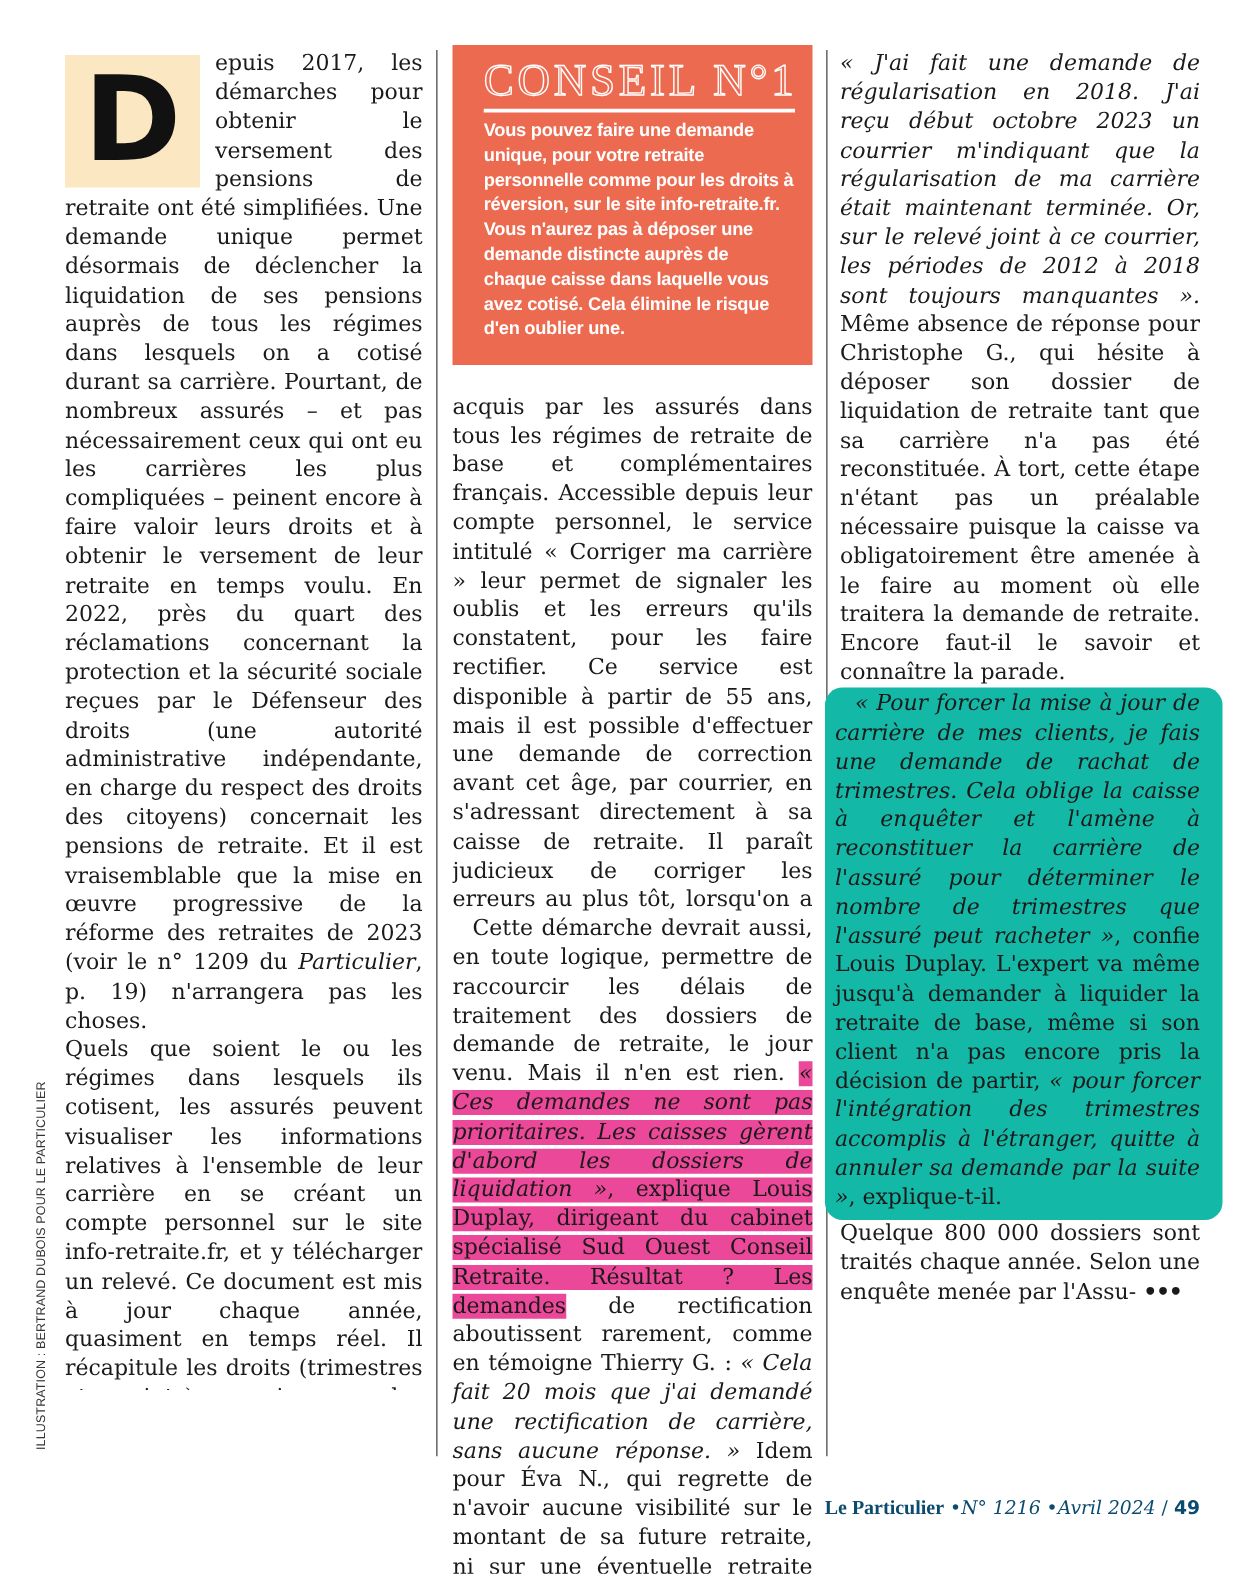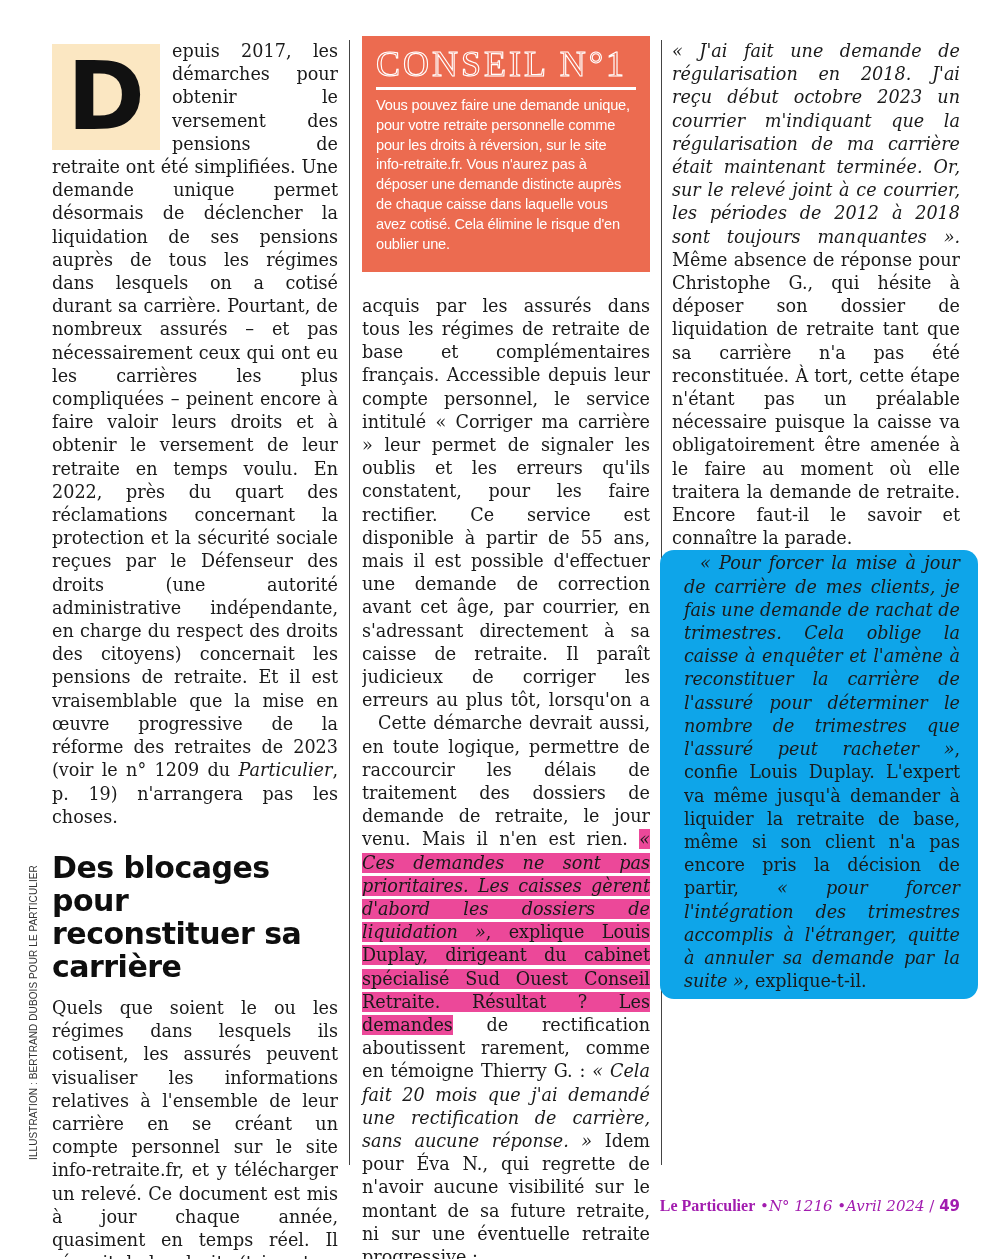--- a/index.html
+++ b/index.html
@@ -8,47 +8,46 @@
   .col p { margin:0; }
   .col1 { left:52px; width:286px; }
   .col2 { left:362px; width:288px; }
   .col3 { left:672px; width:288px; }
   .rule { position:absolute; width:1px; background:#444; }
   .rule-a { left:349px; top:40px; height:1125px; }
   .rule-b { left:661px; top:40px; height:1125px; }
   .dropcap-box { float:left; width:108px; height:106px; background:#fbe7c2; margin:4px 12px 2px 0; position:relative; }
   .dropcap { position:absolute; left:0; right:0; top:0; text-align:center; font-family:"DejaVu Sans","Liberation Sans",sans-serif; font-weight:bold; font-size:94px; line-height:106px; color:#111; }
   .h2 { font-family:"DejaVu Sans","Liberation Sans",sans-serif; font-weight:bold; font-size:30px; line-height:33px; letter-spacing:-0.5px; margin:22px 0 14px 0; color:#0e0e0e; text-align:left; }
-  .conseil { background:#ec6b50; color:#fff; padding:8px 14px 18px 14px; margin:-4px 0 22px 0; font-family:"Liberation Sans","DejaVu Sans",sans-serif; text-align:left; }
+  .conseil { background:#ec6b50; color:#fff; padding:8px 14px 18px 25px; margin:-4px 0 22px 0; font-family:"Liberation Sans","DejaVu Sans",sans-serif; text-align:left; }
   .conseil-title { font-family:"Liberation Serif","DejaVu Serif",serif; font-size:36px; letter-spacing:3px; color:transparent; -webkit-text-stroke:1.1px #fff; line-height:40px; border-bottom:3px solid #fff; padding-bottom:3px; white-space:nowrap; }
   .conseil-head { font-weight:bold; font-size:19px; line-height:22px; margin-top:8px; letter-spacing:-0.2px; }
-  .conseil-body { font-size:14.6px; line-height:19.8px; margin-top:6px; letter-spacing:-0.2px; }
+  .conseil-body { font-size:14.6px; line-height:19.8px; margin-top:6px; letter-spacing:-0.2px;font-weight:bold; }
   .indent { text-indent:16px; }
   .hl { background:#ec4899; }
-  .hl-block { background:#0ea5e9; border-radius:14px; margin:0 -18px 0 -12px; padding:2px 18px 6px 24px; }
+  .hl-block { background:#14b8a6; border-radius:14px; margin:0 -18px 0 -12px; padding:2px 18px 6px 8px; }
   em { font-style:italic; }
   .credit { position:absolute; left:28px; top:1160px; transform:rotate(-90deg); transform-origin:0 0; font-family:"Liberation Sans","DejaVu Sans",sans-serif; font-size:10px; color:#333; white-space:nowrap; letter-spacing:0.1px; }
-  .footer { position:absolute; right:40px; top:1197px; font-family:"DejaVu Serif","Liberation Serif",serif; font-size:15px; color:#a21caf; white-space:nowrap; }
+  .footer { position:absolute; right:40px; top:1197px; font-family:"DejaVu Serif","Liberation Serif",serif; font-size:15px; color:#0c4a6e; white-space:nowrap; }
   .footer .pub { font-weight:bold; font-family:"Liberation Serif","DejaVu Serif",serif; font-size:16px; }
   .footer .issue { font-style:italic; }
   .footer .page { font-weight:bold; font-family:"DejaVu Sans","Liberation Sans",sans-serif; }
   .dots { font-family:"DejaVu Sans",sans-serif; font-weight:bold; letter-spacing:-1px; }
 </style>
 </head>
 <body>
 
 <div class="rule rule-a"></div>
 <div class="rule rule-b"></div>
 
 <div class="col col1">
   <div class="dropcap-box">
     <span class="dropcap">D</span>
   </div>
   <p><span>epuis 2017, les démarches pour obtenir le versement des pensions de retraite ont été simplifiées. Une demande unique permet désormais de déclencher la liquidation de ses pensions auprès de tous les régimes dans lesquels on a cotisé durant sa carrière. Pourtant, de nombreux assurés – et pas nécessairement ceux qui ont eu les carrières les plus compliquées – peinent encore à faire valoir leurs droits et à obtenir le versement de leur retraite en temps voulu. En 2022, près du quart des réclamations concernant la protection et la sécurité sociale reçues par le Défenseur des droits (une autorité administrative indépendante, en charge du respect des droits des citoyens) concernait les pensions de retraite. Et il est vraisemblable que la mise en œuvre progressive de la réforme des retraites de 2023 (voir le n° 1209 du </span><em>Particulier</em><span>, p. 19) n'arrangera pas les choses.</span></p>
-  <h2 class="h2">Des blocages pour reconstituer sa carrière</h2>
   <p id="flow1" style="height:283px; overflow:hidden;"><span>Quels que soient le ou les régimes dans lesquels ils cotisent, les assurés peuvent visualiser les informations relatives à l'ensemble de leur carrière en se créant un compte personnel sur le site info-retraite.fr, et y télécharger un relevé. Ce document est mis à jour chaque année, quasiment en temps réel. Il récapitule les droits (trimestres et points) acquis par les assurés dans tous les régimes de retraite de base et complémentaires français. Accessible depuis leur compte personnel, le service intitulé « Corriger ma carrière » leur permet de signaler les oublis et les erreurs qu'ils constatent, pour les faire rectifier. Ce service est disponible à partir de 55 ans, mais il est possible d'effectuer une demande de correction avant cet âge, par courrier, en s'adressant directement à sa caisse de retraite. Il paraît judicieux de corriger les erreurs au plus tôt, lorsqu'on a les justificatifs en main, plutôt que d'attendre la dernière minute avec le risque de ne pas les retrouver.</span></p>
 </div>
 
 <div class="col col2">
   <div class="conseil">
     <div class="conseil-title">CONSEIL N°1</div>
     <div class="conseil-body">Vous pouvez faire une demande unique, pour votre retraite personnelle comme pour les droits à réversion, sur le site info-retraite.fr. Vous n'aurez pas à déposer une demande distincte auprès de chaque caisse dans laquelle vous avez cotisé. Cela élimine le risque d'en oublier une.</div>
   </div>
   <p style="height:418px; overflow:hidden; position:relative;">
     <span style="display:block; margin-top:-278px;">Quels que soient le ou les régimes dans lesquels ils cotisent, les assurés peuvent visualiser les informations relatives à l'ensemble de leur carrière en se créant un compte personnel sur le site info-retraite.fr, et y télécharger un relevé. Ce document est mis à jour chaque année, quasiment en temps réel. Il récapitule les droits (trimestres et points) acquis par les assurés dans tous les régimes de retraite de base et complémentaires français. Accessible depuis leur compte personnel, le service intitulé « Corriger ma carrière » leur permet de signaler les oublis et les erreurs qu'ils constatent, pour les faire rectifier. Ce service est disponible à partir de 55 ans, mais il est possible d'effectuer une demande de correction avant cet âge, par courrier, en s'adressant directement à sa caisse de retraite. Il paraît judicieux de corriger les erreurs au plus tôt, lorsqu'on a les justificatifs en main, plutôt que d'attendre la dernière minute avec le risque de ne pas les retrouver.</span>
@@ -60,20 +59,21 @@
 
 <div class="col col3">
   <p>
     <em>« J'ai fait une demande de régularisation en 2018. J'ai reçu début octobre 2023 un courrier m'indiquant que la régularisation de ma carrière était maintenant terminée. Or, sur le relevé joint à ce courrier, les périodes de 2012 à 2018 sont toujours manquantes ».</em><span> Même absence de réponse pour Christophe G., qui hésite à déposer son dossier de liquidation de retraite tant que sa carrière n'a pas été reconstituée. À tort, cette étape n'étant pas un préalable nécessaire puisque la caisse va obligatoirement être amenée à le faire au moment où elle traitera la demande de retraite. Encore faut-il le savoir et connaître la parade.</span>
   </p>
   <div class="hl-block">
     <p class="indent">
       <em>« Pour forcer la mise à jour de carrière de mes clients, je fais une demande de rachat de trimestres. Cela oblige la caisse à enquêter et l'amène à reconstituer la carrière de l'assuré pour déterminer le nombre de trimestres que l'assuré peut racheter »</em><span>, confie Louis Duplay. L'expert va même jusqu'à demander à liquider la retraite de base, même si son client n'a pas encore pris la décision de partir, </span><em>« pour forcer l'intégration des trimestres accomplis à l'étranger, quitte à annuler sa demande par la suite »</em><span>, explique-t-il.</span>
     </p>
   </div>
+  <p><span>Quelque 800 000 dossiers sont traités chaque année. Selon une enquête menée par l'Assu-</span> <span class="dots">•••</span></p>
 </div>
 
 <div class="credit">ILLUSTRATION : BERTRAND DUBOIS POUR LE PARTICULIER</div>
 
 <div class="footer">
   <span class="pub">Le Particulier</span>
   <span> •</span><span class="issue">N° 1216</span><span> •</span><span class="issue">Avril 2024</span>
   <span> / </span><span class="page">49</span>
 </div>
 

